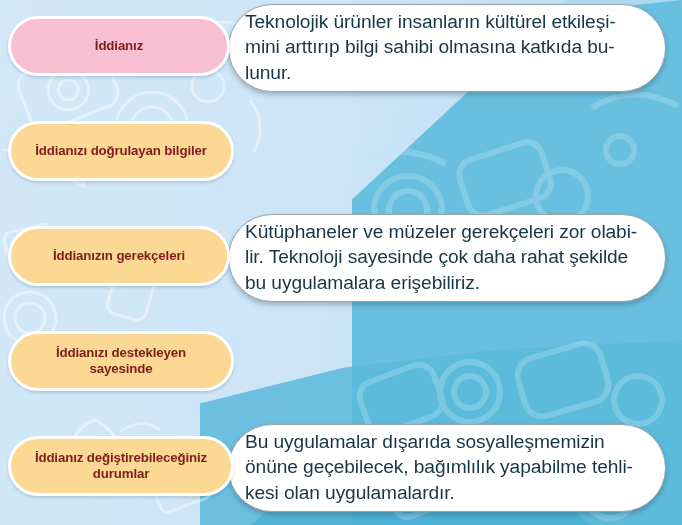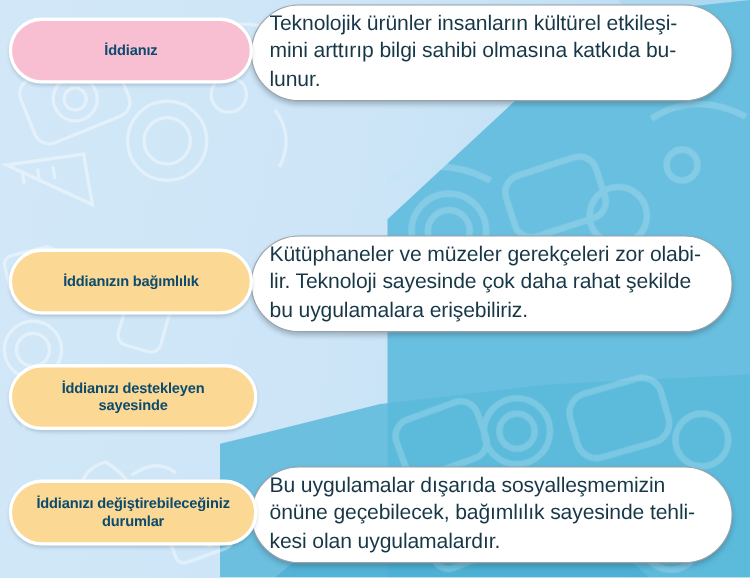--- a/index.html
+++ b/index.html
@@ -109,21 +109,21 @@
     align-items: center;
     justify-content: center;
     text-align: center;
     padding: 2px 14px;
     box-shadow: 0 2px 3px rgba(30,60,80,.18);
     z-index: 3;
   }
   .pill-label {
     font-size: 13.3px;
     font-weight: bold;
-    color: #0c4a6e;
+    color: #7f1d1d;
     line-height: 16px;
     letter-spacing: -0.15px;
   }
   .pill-pink  { background: #f8bfd2; }
   .pill-amber { background: #fbd894; }
 </style>
 </head>
 <body>
 
 <div id="page">
@@ -201,44 +201,47 @@
         <div class="card-text">Teknolojik ürünler insanların kültürel etkileşi-
 mini arttırıp bilgi sahibi olmasına katkıda bu-
 lunur.</div>
       </div>
       <div class="pill pill-pink" style="width:222px">
         <span class="pill-label">İddianız</span>
       </div>
     </div>
 
     <div class="row">
+      <div class="pill pill-amber" style="width:226px">
+        <span class="pill-label">İddianızı doğrulayan bilgiler</span>
+      </div>
     </div>
 
     <div class="row">
       <div class="card">
         <div class="card-text">Kütüphaneler ve müzeler gerekçeleri zor olabi-
 lir. Teknoloji sayesinde çok daha rahat şekilde
 bu uygulamalara erişebiliriz.</div>
       </div>
       <div class="pill pill-amber" style="width:222px">
-        <span class="pill-label">İddianızın bağımlılık</span>
+        <span class="pill-label">İddianızın gerekçeleri</span>
       </div>
     </div>
 
     <div class="row">
       <div class="pill pill-amber" style="width:226px">
         <span class="pill-label">İddianızı destekleyen sayesinde</span>
       </div>
     </div>
 
     <div class="row">
       <div class="card">
         <div class="card-text">Bu uygulamalar dışarıda sosyalleşmemizin
-önüne geçebilecek, bağımlılık sayesinde tehli-
+önüne geçebilecek, bağımlılık yapabilme tehli-
 kesi olan uygulamalardır.</div>
       </div>
       <div class="pill pill-amber" style="width:226px">
-        <span class="pill-label">İddianızı değiştirebileceğiniz durumlar</span>
+        <span class="pill-label">İddianız değiştirebileceğiniz durumlar</span>
       </div>
     </div>
 
   </div>
 </div>
 
 </body></html>

